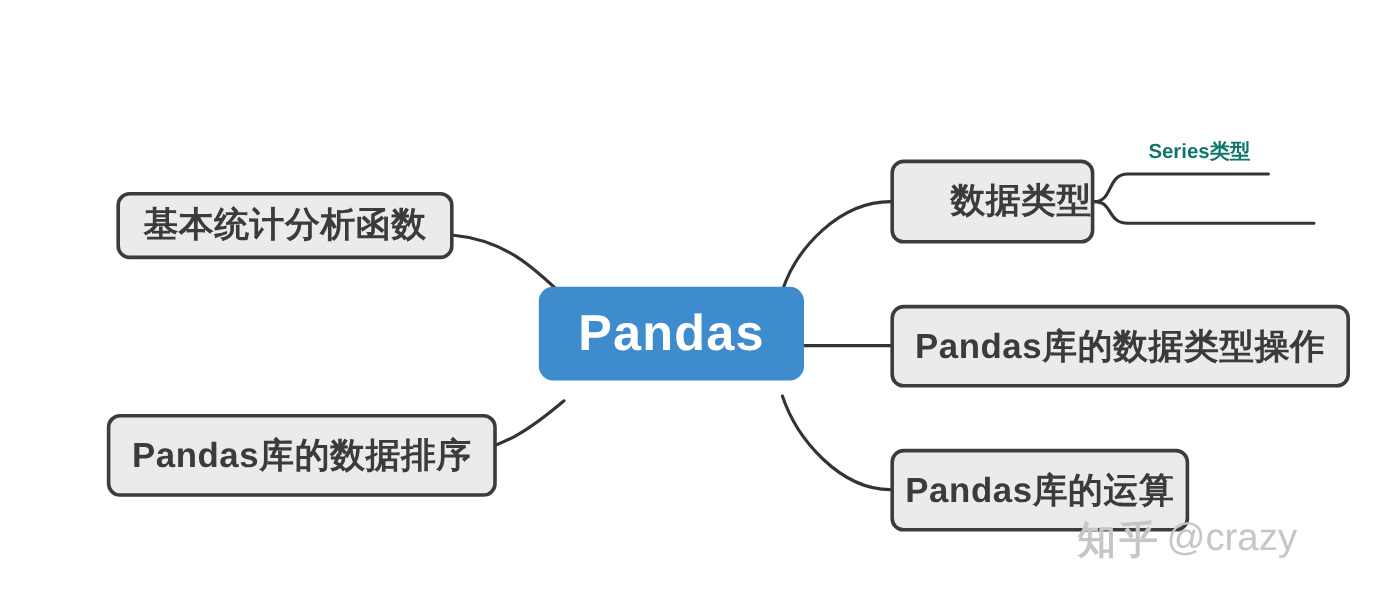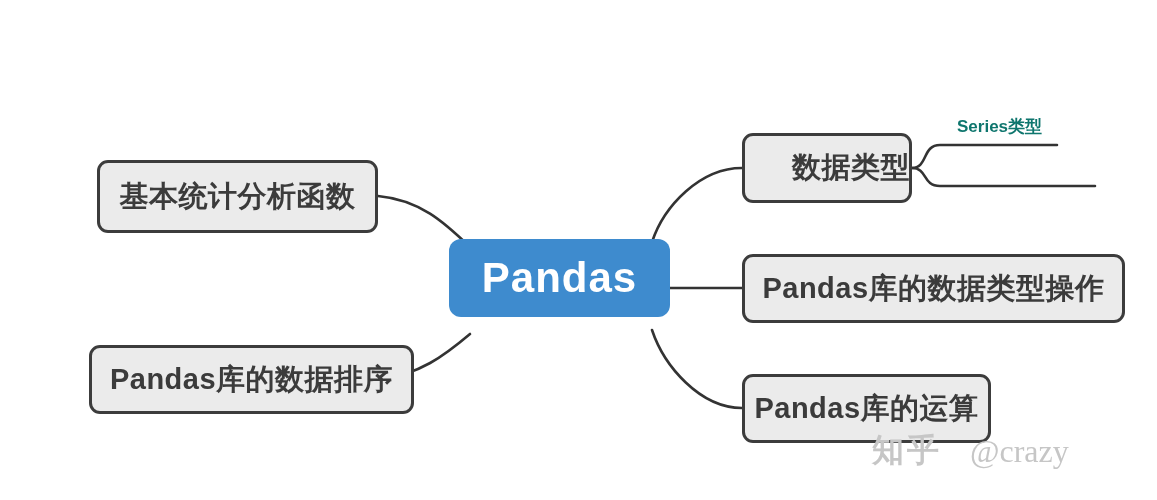--- a/index.html
+++ b/index.html
@@ -47,49 +47,49 @@
   }
   .subtopic-label {
     position: absolute;
     font-size: 17px;
     font-weight: 600;
     color: #0f766e;
     white-space: nowrap;
   }
   .watermark {
     position: absolute;
-    left: 872px;
+    left: 898px;
     top: 429px;
     display: flex;
-    align-items: center;
-    gap: 28px;
+    align-items: flex-start;
+    gap: 4px;
     font-size: 32px;
     color: var(--watermark-color, #c6c6c6);
     white-space: nowrap;
     user-select: none;
   }
   .watermark .brand { font-weight: 700; letter-spacing: 3px; }
-  .watermark .handle { font-weight: 400; font-family: Liberation Serif, serif; }
+  .watermark .handle { font-weight: 400; }
 </style>
 </head>
 <body>
 
 <div class="canvas">
 
   <svg class="connector-layer" width="1157" height="500" viewBox="0 0 1157 500">
     <path d="M 378 196 C 420 200 444 222 470 247"></path>
     <path d="M 379 380 C 420 374 444 356 470 334"></path>
     <path d="M 652 242 C 664 206 700 168 742 168"></path>
     <path d="M 670 288 L 742 288"></path>
     <path d="M 652 330 C 664 366 700 408 742 408"></path>
     <path d="M 912 168 C 928 168 922 145 940 145 L 1057 145"></path>
     <path d="M 912 168 C 928 168 922 186 940 186 L 1095 186"></path>
   </svg>
 
-  <div class="topic" style="left:97px; top:160px; width:281px; height:73px;">
+  <div class="topic" style="left:97px; top:160px; width:281px; height:56px;">
     <span>基本统计分析函数</span>
   </div>
 
   <div class="topic" style="left:54px; top:345px; width:325px; height:69px;margin-left:35px;">
     <span>Pandas库的数据排序</span>
   </div>
 
   <div class="topic central" style="left:449px; top:239px; width:221px; height:78px;">
     <span>Pandas</span>
   </div>

